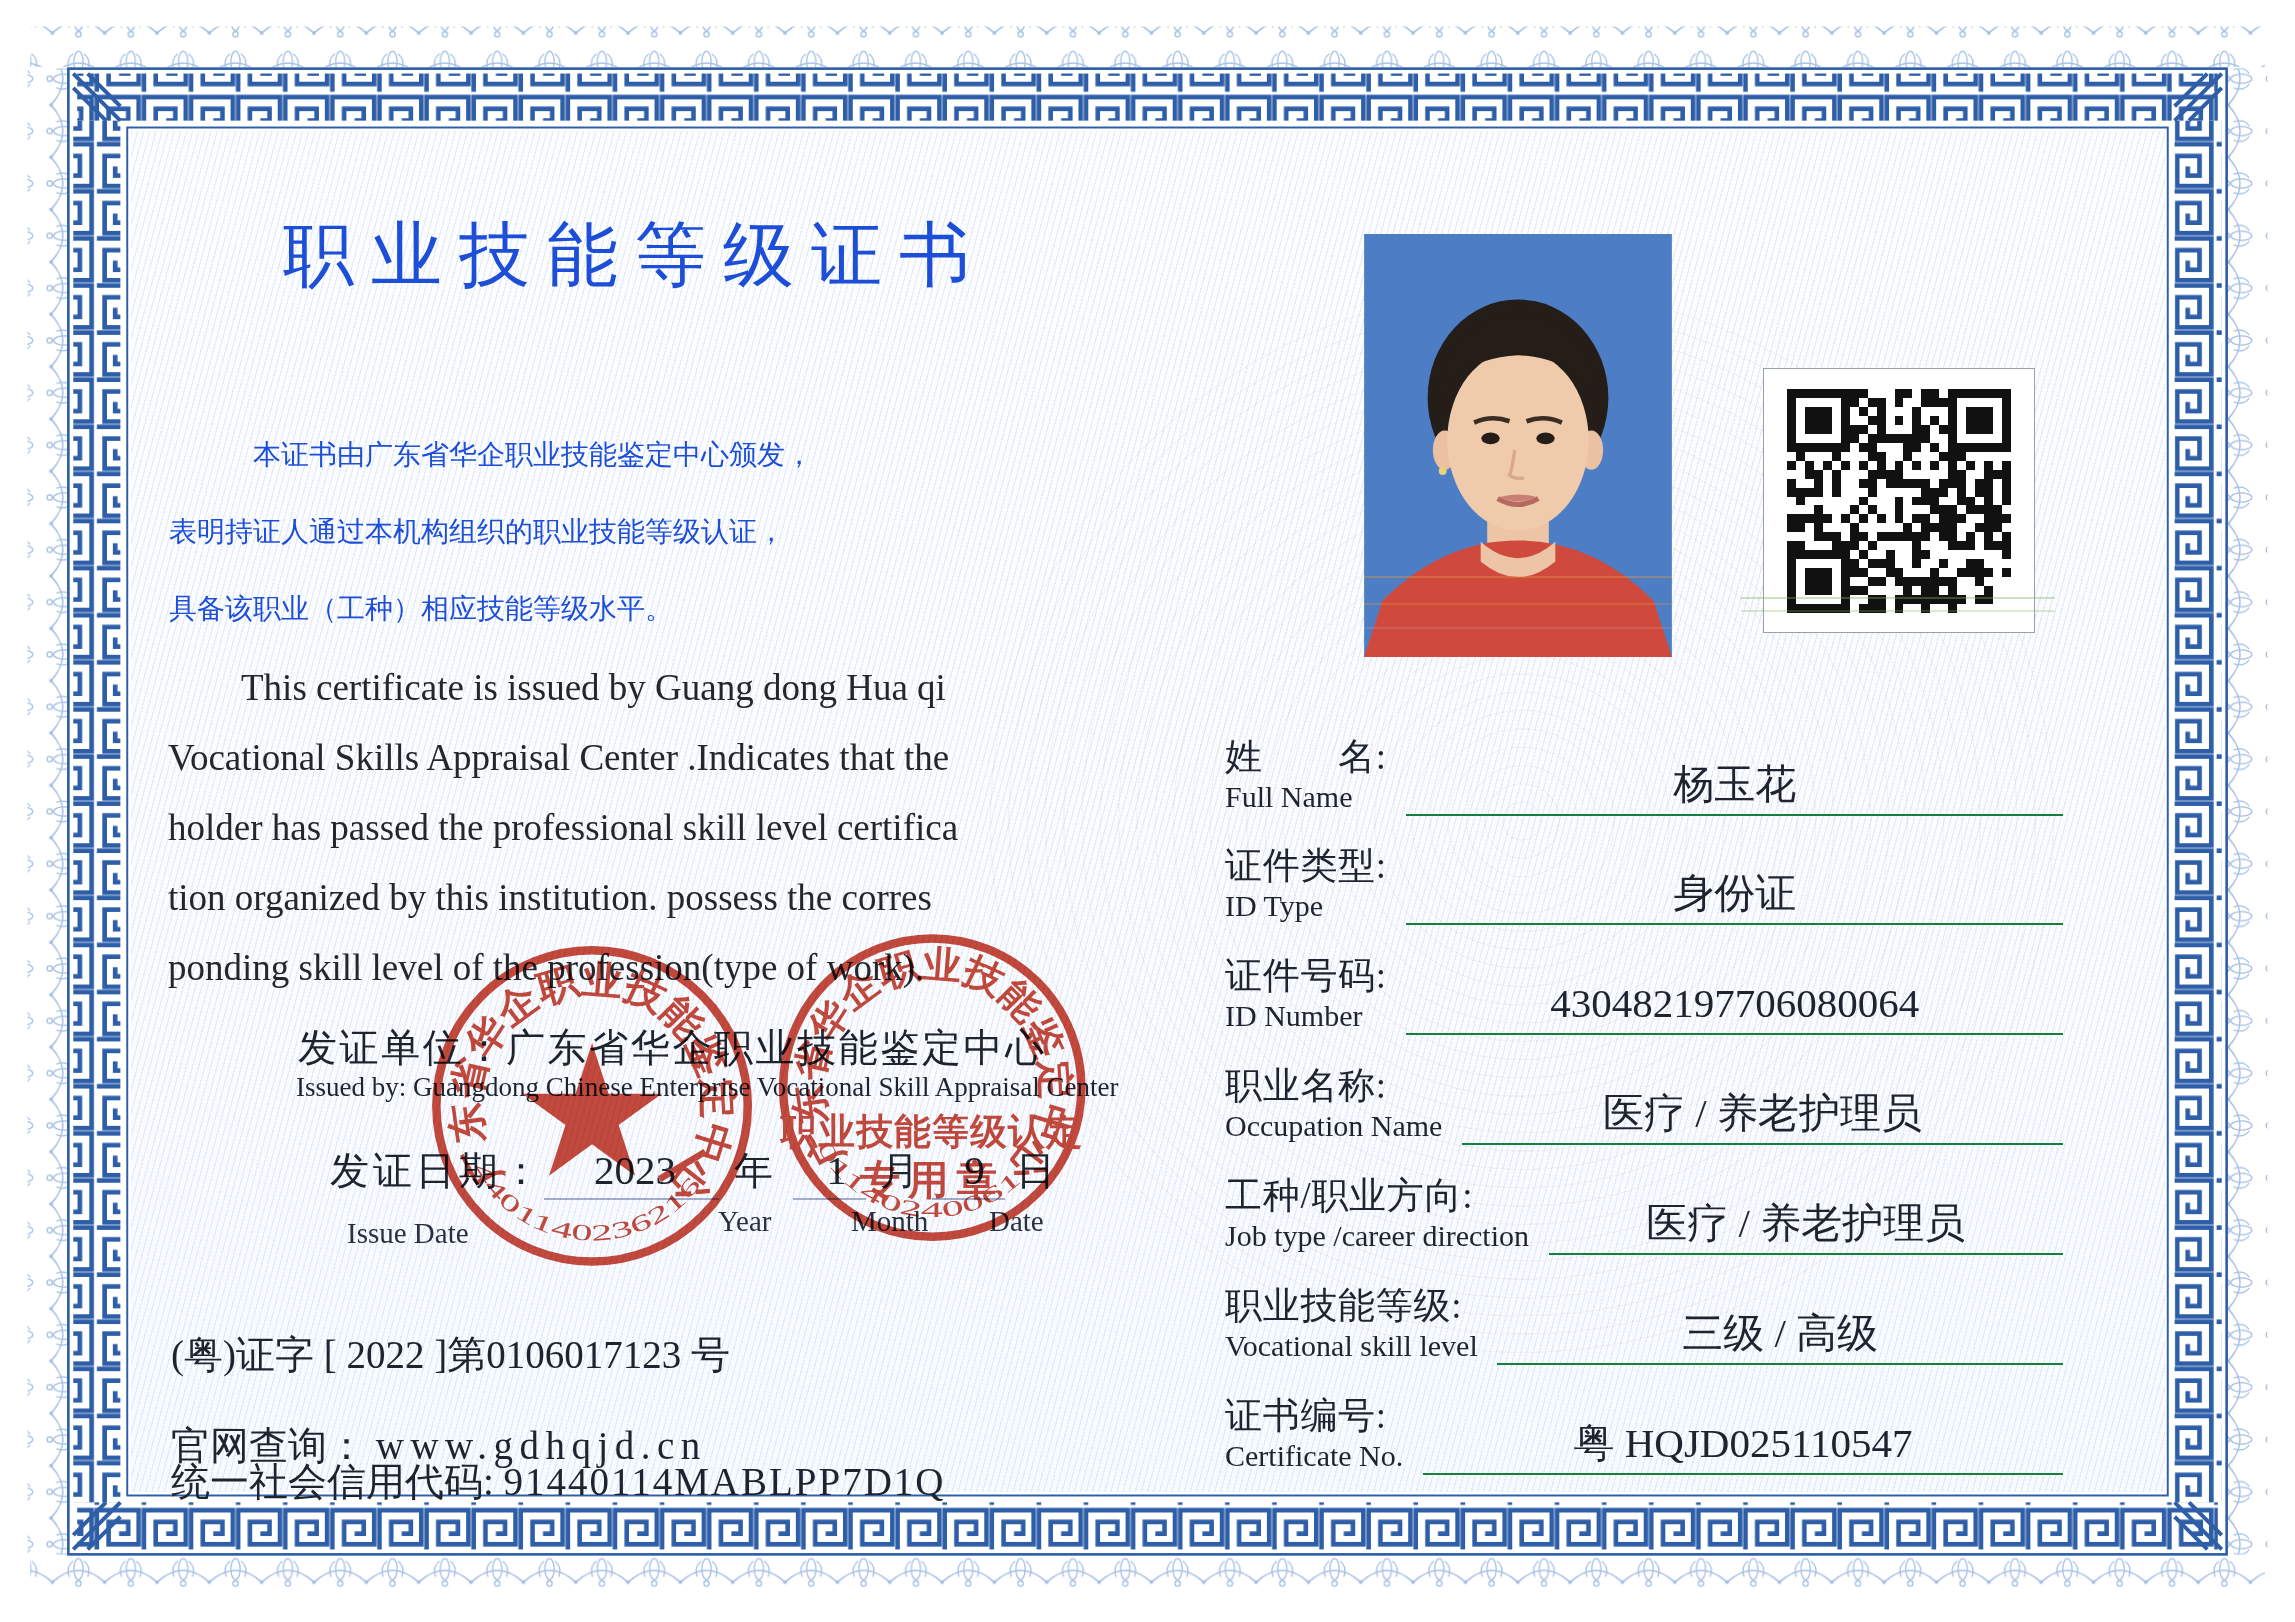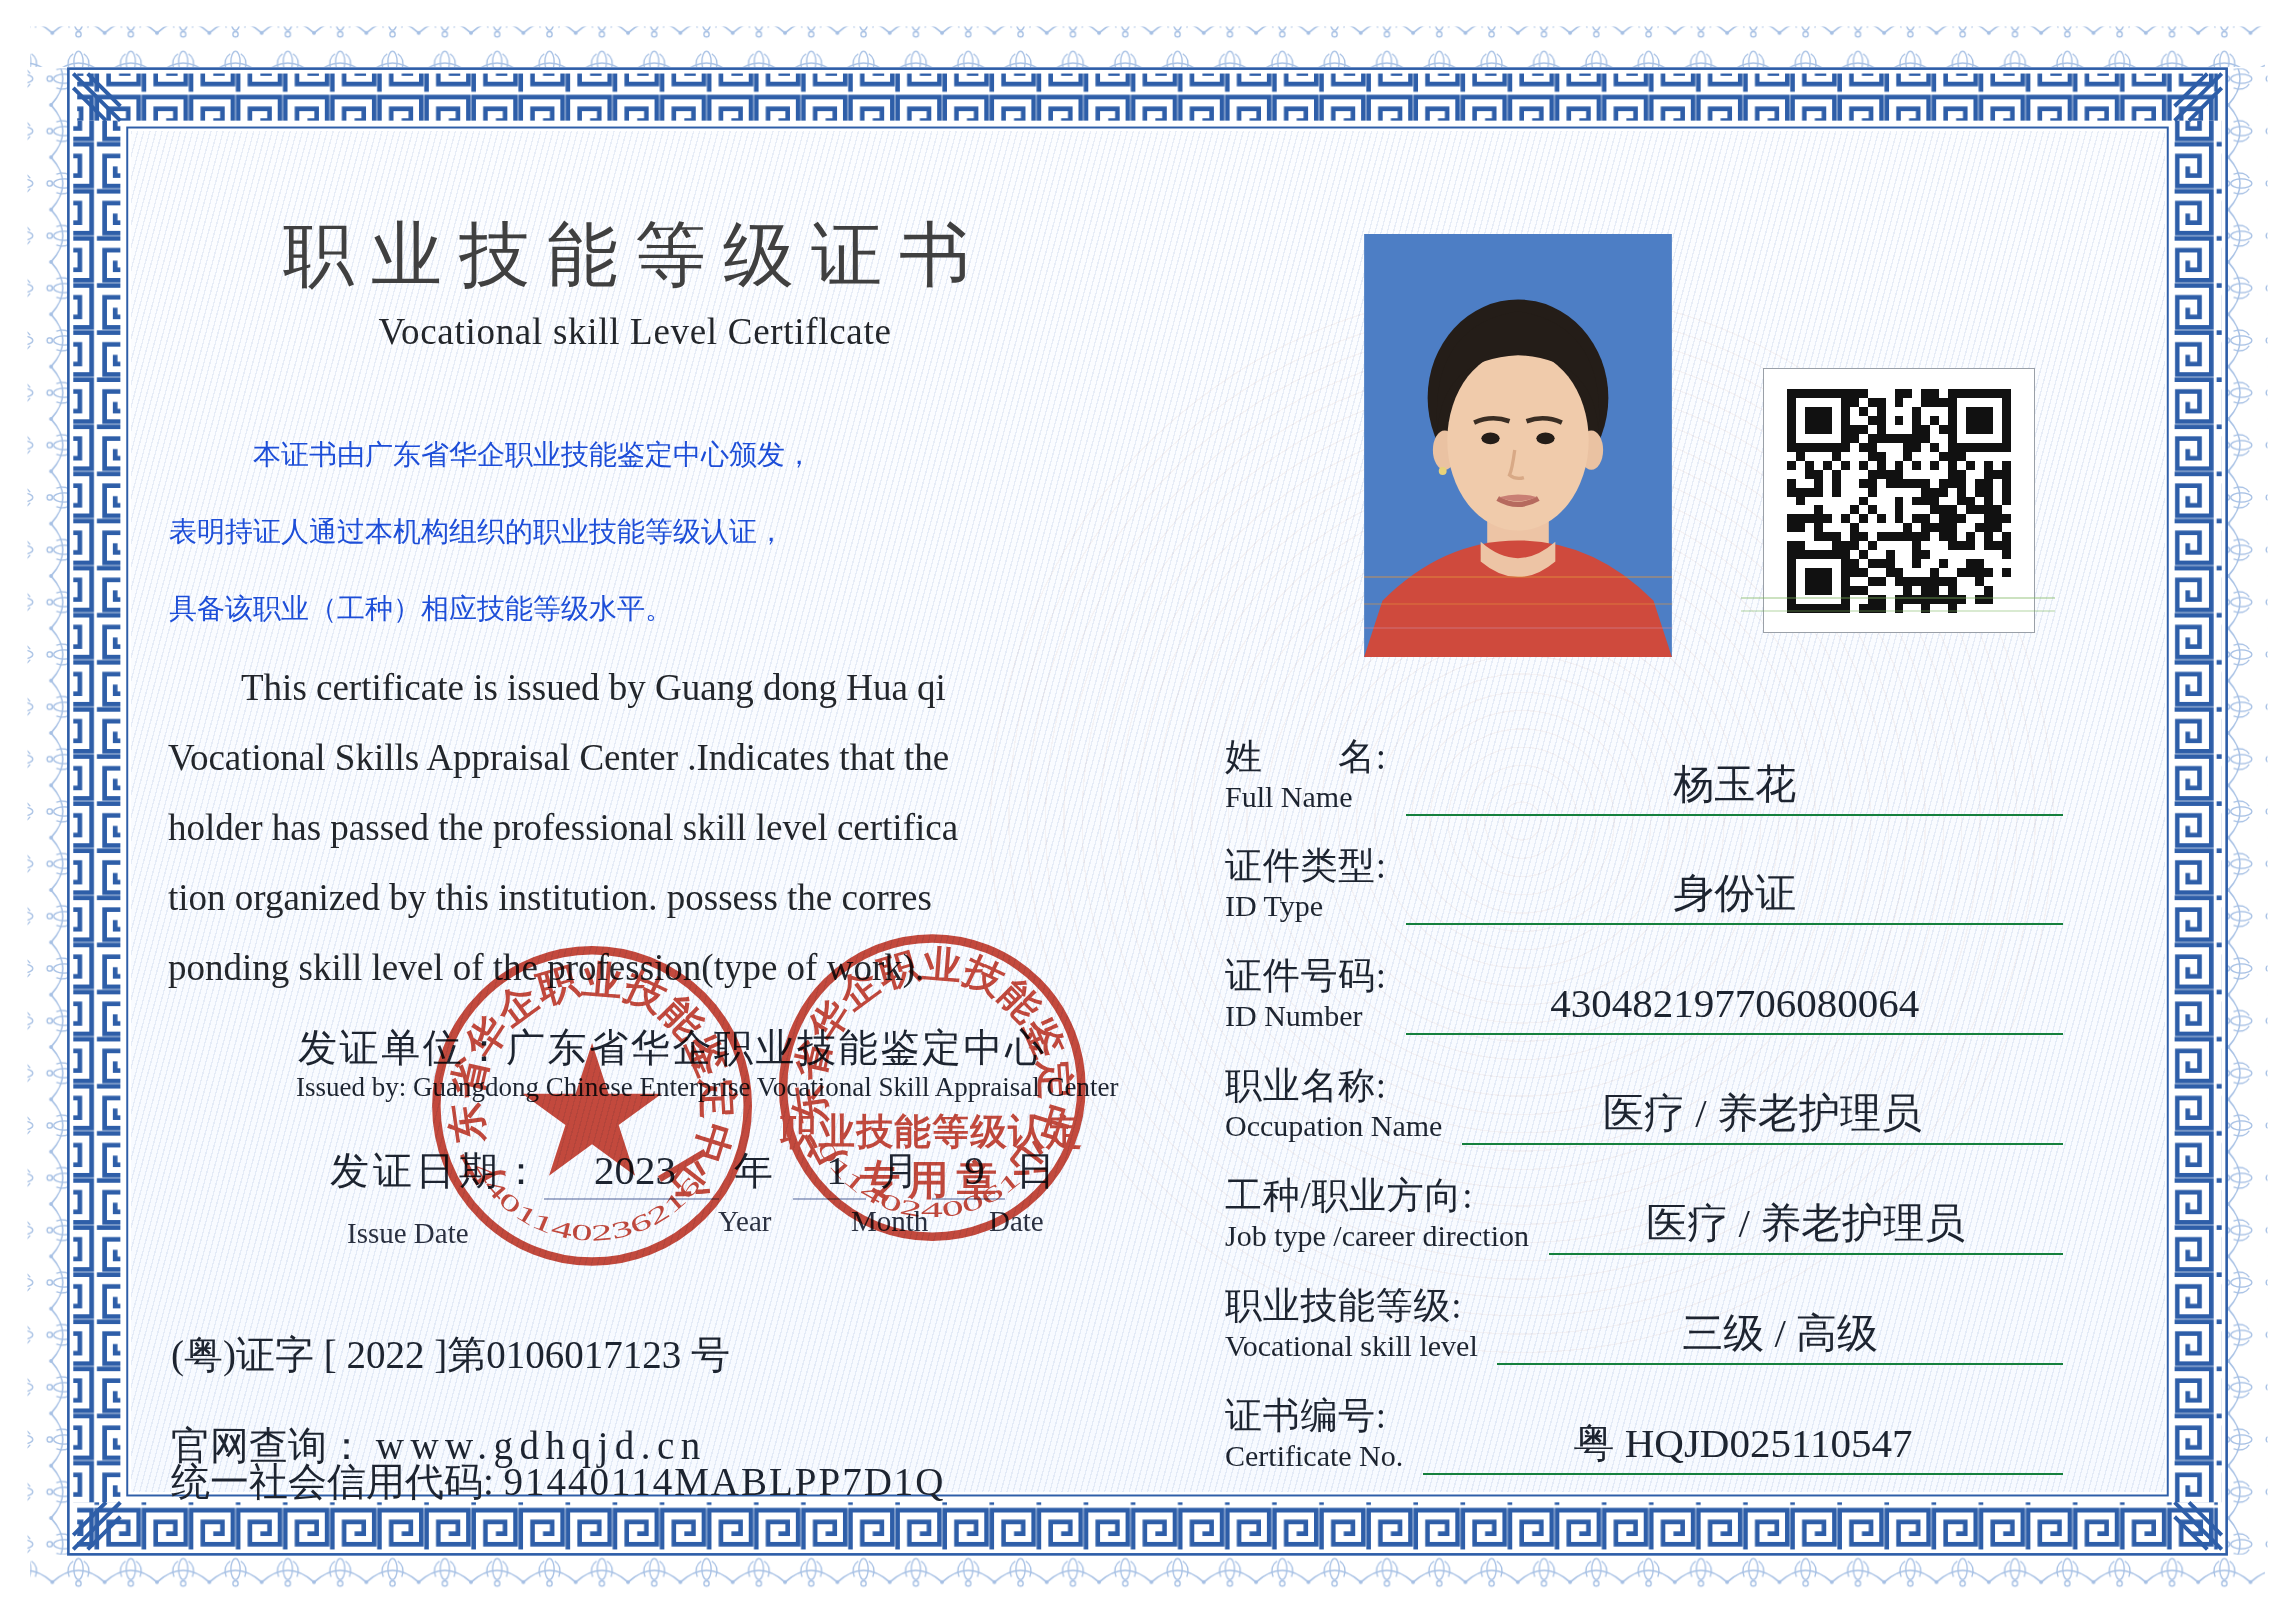--- a/index.html
+++ b/index.html
@@ -15,21 +15,21 @@
     position:absolute;left:131px;top:131px;width:2034px;height:1361px;
     background:
       repeating-linear-gradient(105deg, rgba(125,155,205,.16) 0 1.3px, rgba(0,0,0,0) 1.3px 5.9px),
       linear-gradient(#fcfdff,#f7faff);
   }
   .watermark{
     position:absolute;left:982px;top:281px;width:1080px;height:1080px;border-radius:50%;
     background:repeating-radial-gradient(circle at 50% 50%, rgba(200,160,150,.10) 0 1.3px, rgba(0,0,0,0) 1.3px 18.3px);
   }
 
-  .cert-title{left:151px;top:208px;width:968px;text-align:center;font-size:71px;letter-spacing:17px;color:#404040;}
+  .cert-title{left:151px;top:208px;width:968px;text-align:center;font-size:71px;letter-spacing:17px;color:#1d4ed8;}
   .cert-subtitle{left:151px;top:310px;width:968px;text-align:center;font-size:37px;letter-spacing:0.7px;color:#23262b;}
 
   .intro-cn{left:169px;top:416px;width:929px;font-size:28px;line-height:77px;color:#1d4ed8;}
   .intro-cn .line-indent{text-indent:84px;}
   .intro-en{left:168px;top:653px;width:942px;font-size:37px;line-height:70px;color:#23262b;}
   .intro-en .line-indent{text-indent:73px;}
 
   .issuer-cn{left:298px;top:1021px;font-size:39px;letter-spacing:2.6px;}
   .issuer-en{left:296px;top:1072px;font-size:27px;}
 
@@ -103,21 +103,20 @@
     <rect x="3324" y="184" width="72" height="2112" fill="url(#keyV)"></rect>
 
     <path d="M112 112 L184 184 M134 112 L184 162 M112 134 L162 184" stroke="#2e5ea8" stroke-width="6" fill="none"></path>
     <path d="M3396 112 L3324 184 M3374 112 L3324 162 M3396 134 L3346 184" stroke="#2e5ea8" stroke-width="6" fill="none"></path>
     <path d="M112 2368 L184 2296 M134 2368 L184 2318 M112 2346 L162 2296" stroke="#2e5ea8" stroke-width="6" fill="none"></path>
     <path d="M3396 2368 L3324 2296 M3374 2368 L3324 2318 M3396 2346 L3346 2296" stroke="#2e5ea8" stroke-width="6" fill="none"></path>
     <rect x="194.5" y="194.5" width="3119" height="2091" fill="none" stroke="#2e5ea8" stroke-width="3"></rect>
   </svg>
 
   <div class="abs cert-title nowrap">职业技能等级证书</div>
-  <div class="abs cert-subtitle nowrap">Vocational skill Level  Certiflcate</div>
 
   <div class="abs intro-cn">
     <div class="line-indent">本证书由广东省华企职业技能鉴定中心颁发，</div>
     <div>表明持证人通过本机构组织的职业技能等级认证，</div>
     <div>具备该职业（工种）相应技能等级水平。</div>
   </div>
 
   <div class="abs intro-en">
     <div class="line-indent">This certificate is issued by Guang dong Hua qi</div>
     <div>Vocational Skills Appraisal Center .Indicates that the</div>

